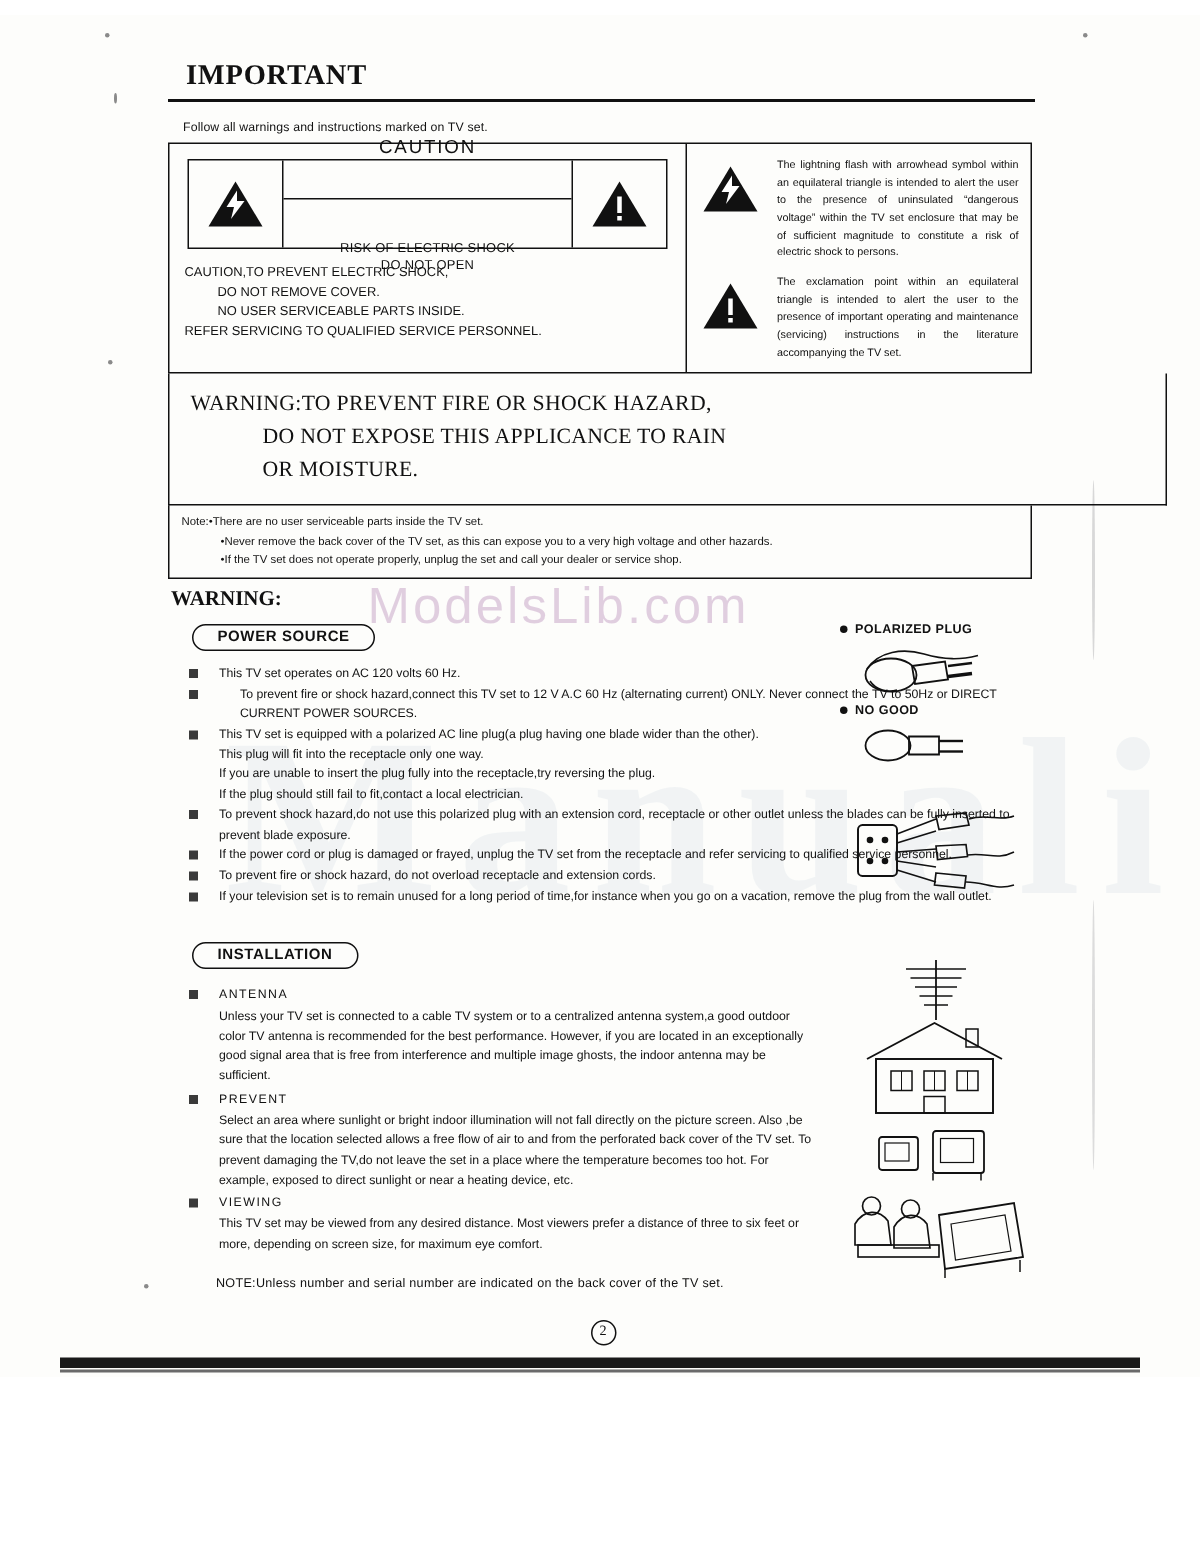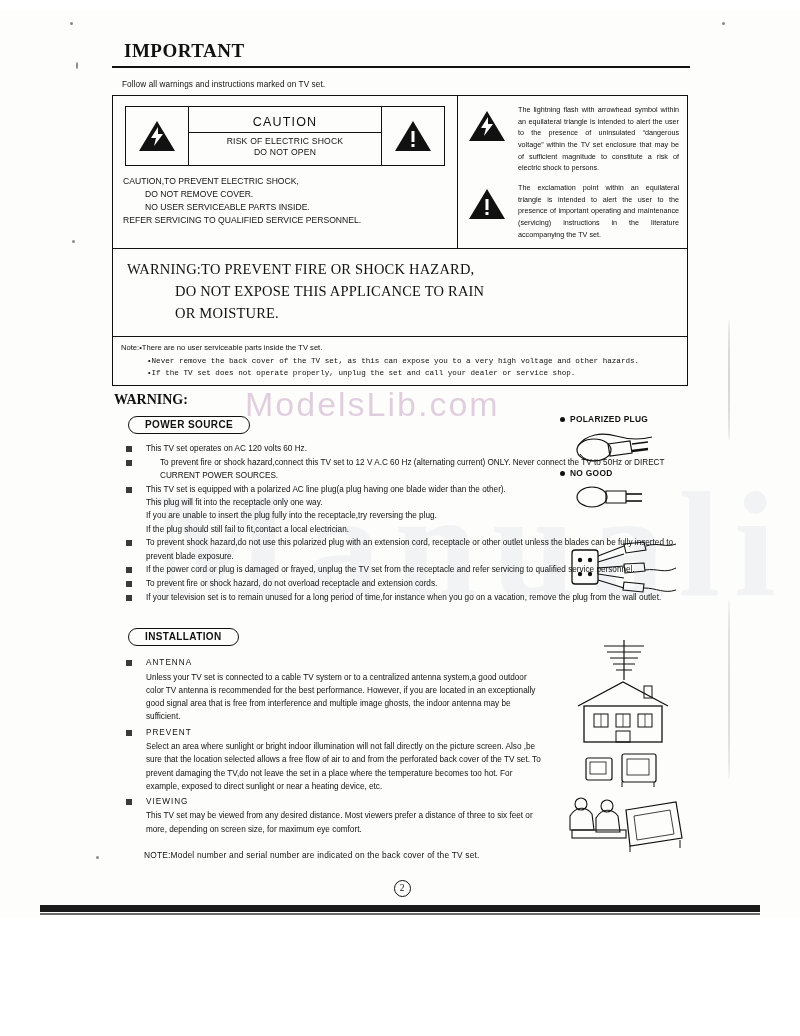--- a/index.html
+++ b/index.html
@@ -94,20 +94,21 @@
     border-right: 1.4px solid #111;
   }
   .bang-cell { border-right: none; border-left: 1.4px solid #111; }
   .caution-mid {
     flex: 1;
     display: flex;
     flex-direction: column;
     align-items: center;
     justify-content: center;
     font-family: "Liberation Sans", sans-serif;
+    gap: 24px;
   }
   .caution-word {
     font-size: 12.5px;
     letter-spacing: 1.2px;
     padding-bottom: 3px;
   }
   .caution-sep {
     width: 100%;
     border-top: 1.2px solid #111;
   }
@@ -141,42 +142,42 @@
     font-size: 7.2px;
     line-height: 1.62;
     text-align: justify;
   }
   .sr-gap { height: 8px; }
 
   
   .big-warning {
     border: 1.6px solid #111;
     border-top: none;
-    width: 576px;
+    width: 666px;
     box-sizing: border-box;
     padding: 10px 10px 12px 14px;
     font-family: "Liberation Serif", serif;
     font-size: 14.5px;
     line-height: 1.5;
     letter-spacing: 0.2px;
   }
   .bw2 { padding-left: 48px; }
   .bw3 { padding-left: 48px; }
 
   .note-box {
     border: 1.2px solid #111;
     border-top: none;
     width: 576px;
     box-sizing: border-box;
     padding: 5px 8px 6px 8px;
     font-family: "Liberation Sans", sans-serif;
     font-size: 7.6px;
     line-height: 1.6;
   }
-  .note-box .ind { display: block; padding-left: 26px; font-family: Liberation Mono, monospace; }
+  .note-box .ind { display: block; padding-left: 26px; }
 
   .warning-label {
     font-family: "Liberation Serif", serif;
     font-size: 14px;
     font-weight: bold;
     margin: 6px 0 6px 2px;
   }
   .pill {
     display: inline-block;
     border: 1.4px solid #111;
@@ -454,21 +455,21 @@
         <li>
           <span class="sub-head">PREVENT</span>
           <span class="cont">Select an area where sunlight or bright indoor illumination will not fall directly on the picture screen. Also ,be sure that the location selected allows a free flow of air to and from the perforated back cover of the TV set.</span>
           <span class="cont">To prevent damaging the TV,do not leave the set in a place where the temperature becomes too hot. For example, exposed to direct sunlight or near a heating device, etc.</span>
         </li>
         <li>
           <span class="sub-head">VIEWING</span>
           <span class="cont">This TV set may be viewed from any desired distance.  Most viewers prefer a distance of three to six feet or more, depending on screen size, for maximum eye comfort.</span>
         </li>
       </ul>
-      <div class="note-final">NOTE:Model number and serial number are indicated on the back cover of the TV set.</div>
+      <div class="note-final">NOTE:Unless number and serial number are indicated on the back cover of the TV set.</div>
     </div>
 
     <div class="pageno">
       <span class="circle-num">2</span>
     </div>
 
   </div>
 
   <div class="rightcol">
 

